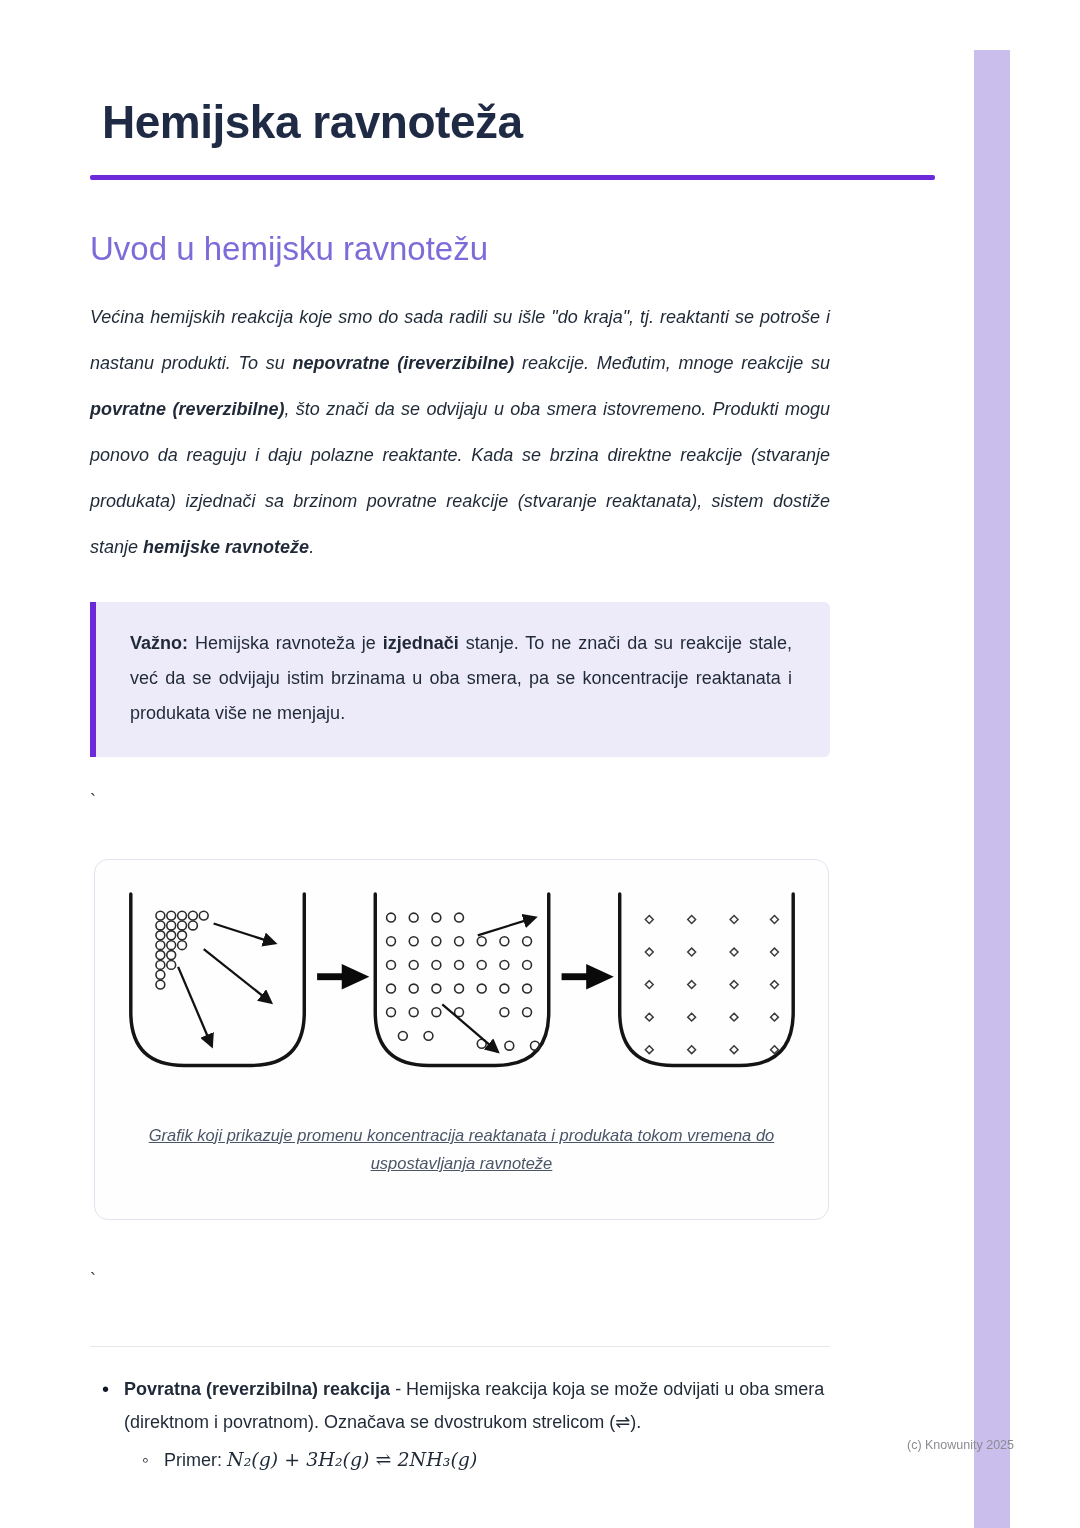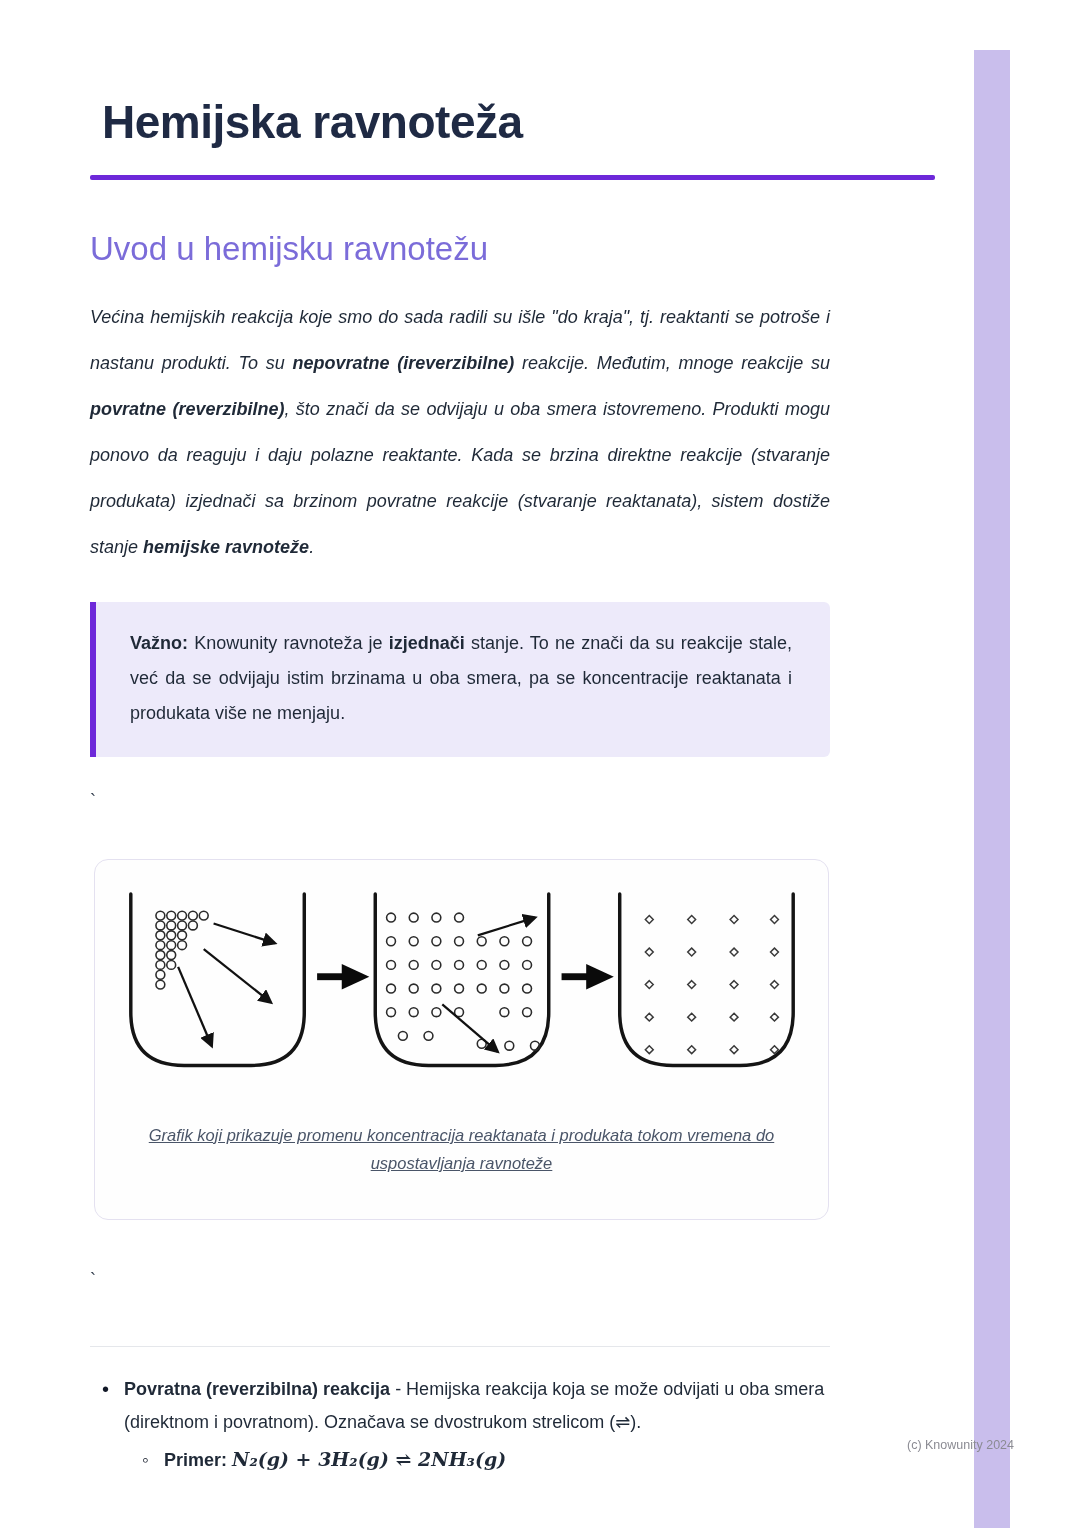--- a/index.html
+++ b/index.html
@@ -127,21 +127,20 @@
     content:"•";
     position:absolute;
     left:-6px;top:0;
     font-size:20px;
     color:#111827;
   }
   ul.sub-list{
     margin:4px 0 12px 0;
     padding:0 0 0 22px;
     list-style:none;
-    font-weight:bold;
   }
   ul.sub-list > li{
     position:relative;
     font-size:18px;
     line-height:33px;
     padding-left:18px;
   }
   ul.sub-list > li::before{
     content:"◦";
     position:absolute;
@@ -174,21 +173,21 @@
   <div class="content">
 
     <h1 class="page-title">Hemijska ravnoteža</h1>
     <div class="title-rule"></div>
 
     <h2 class="section-heading">Uvod u hemijsku ravnotežu</h2>
 
     <p class="body-text"><span>Većina hemijskih reakcija koje smo do sada radili su išle "do kraja", tj. reaktanti se potroše i nastanu produkti. To su </span><span class="b">nepovratne (ireverzibilne)</span><span> reakcije. Međutim, mnoge reakcije su </span><span class="b">povratne (reverzibilne)</span><span>, što znači da se odvijaju u oba smera istovremeno. Produkti mogu ponovo da reaguju i daju polazne reaktante. Kada se brzina direktne reakcije (stvaranje produkata) izjednači sa brzinom povratne reakcije (stvaranje reaktanata), sistem dostiže stanje </span><span class="b">hemijske ravnoteže</span><span>.</span></p>
 
     <div class="callout">
-      <p><span class="b">Važno:</span><span> Knowunity ravnoteža je </span><span class="b">izjednači</span><span> stanje. To ne znači da su reakcije stale, već da se odvijaju istim brzinama u oba smera, pa se koncentracije reaktanata i produkata više ne menjaju.</span></p>
+      <p><span class="b">Važno:</span><span> Hemijska ravnoteža je </span><span class="b">izjednači</span><span> stanje. To ne znači da su reakcije stale, već da se odvijaju istim brzinama u oba smera, pa se koncentracije reaktanata i produkata više ne menjaju.</span></p>
     </div>
 
     <div class="tick">`</div>
 
     <figure class="figure-card">
       <div class="diagram-wrap">
         <svg width="690" height="207" viewBox="0 0 700 210" aria-hidden="true">
           <defs>
             <marker id="ah" viewBox="0 0 10 10" refX="8" refY="5" markerWidth="6.5" markerHeight="6.5" orient="auto-start-reverse">
               <path d="M0,0 L10,5 L0,10 z" fill="#111"></path>
@@ -319,15 +318,15 @@
         <ul class="sub-list">
           <li>
             <span><span>Primer: </span><span class="math">N₂(g) + 3H₂(g) ⇌ 2NH₃(g)</span></span>
           </li>
         </ul>
       </li>
     </ul>
 
   </div>
 
-  <div class="footer-credit">(c) Knowunity 2024</div>
+  <div class="footer-credit">(c) Knowunity 2025</div>
 
 </div>
 
 </body></html>

